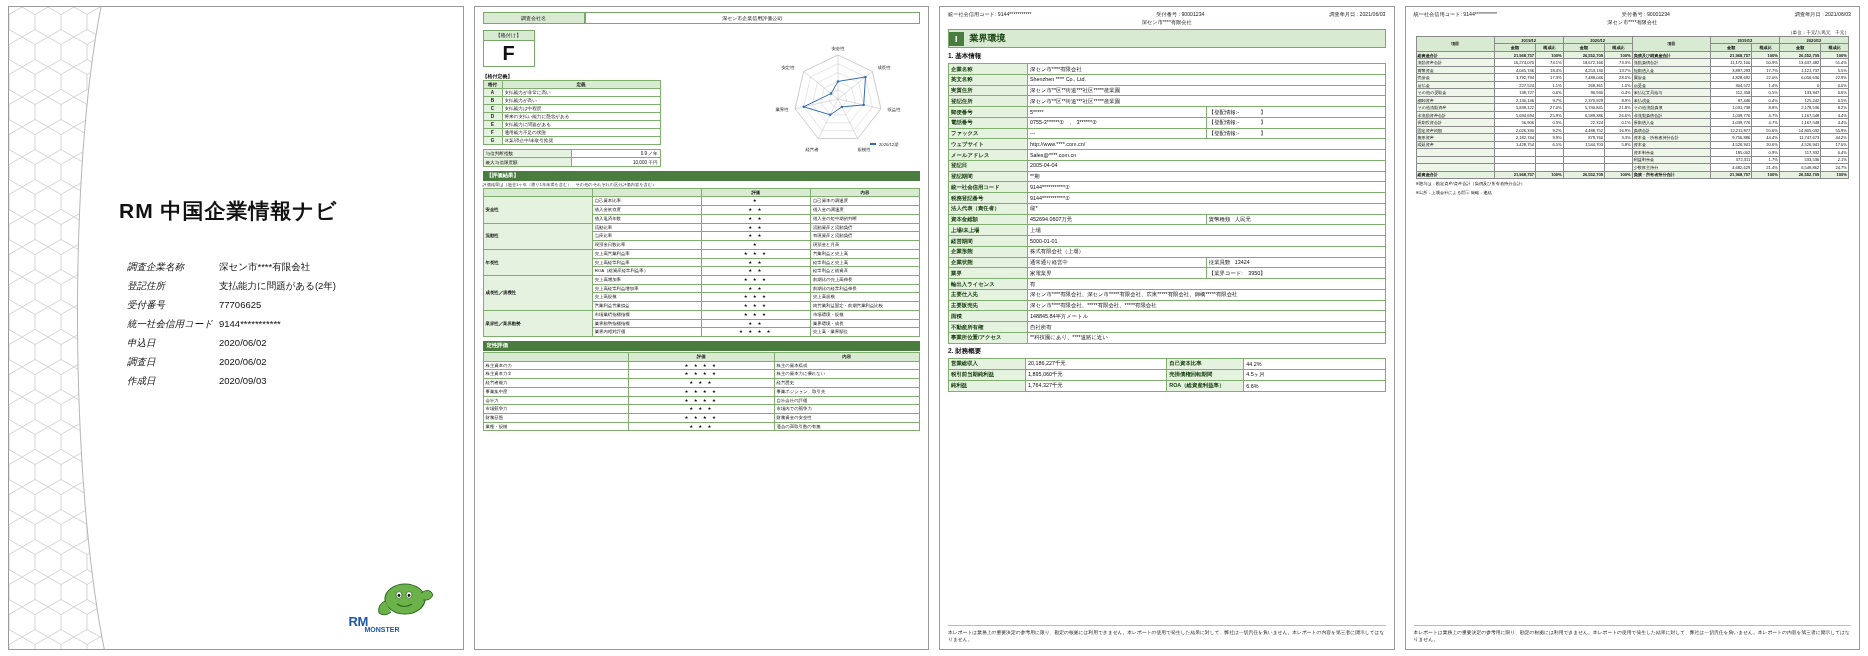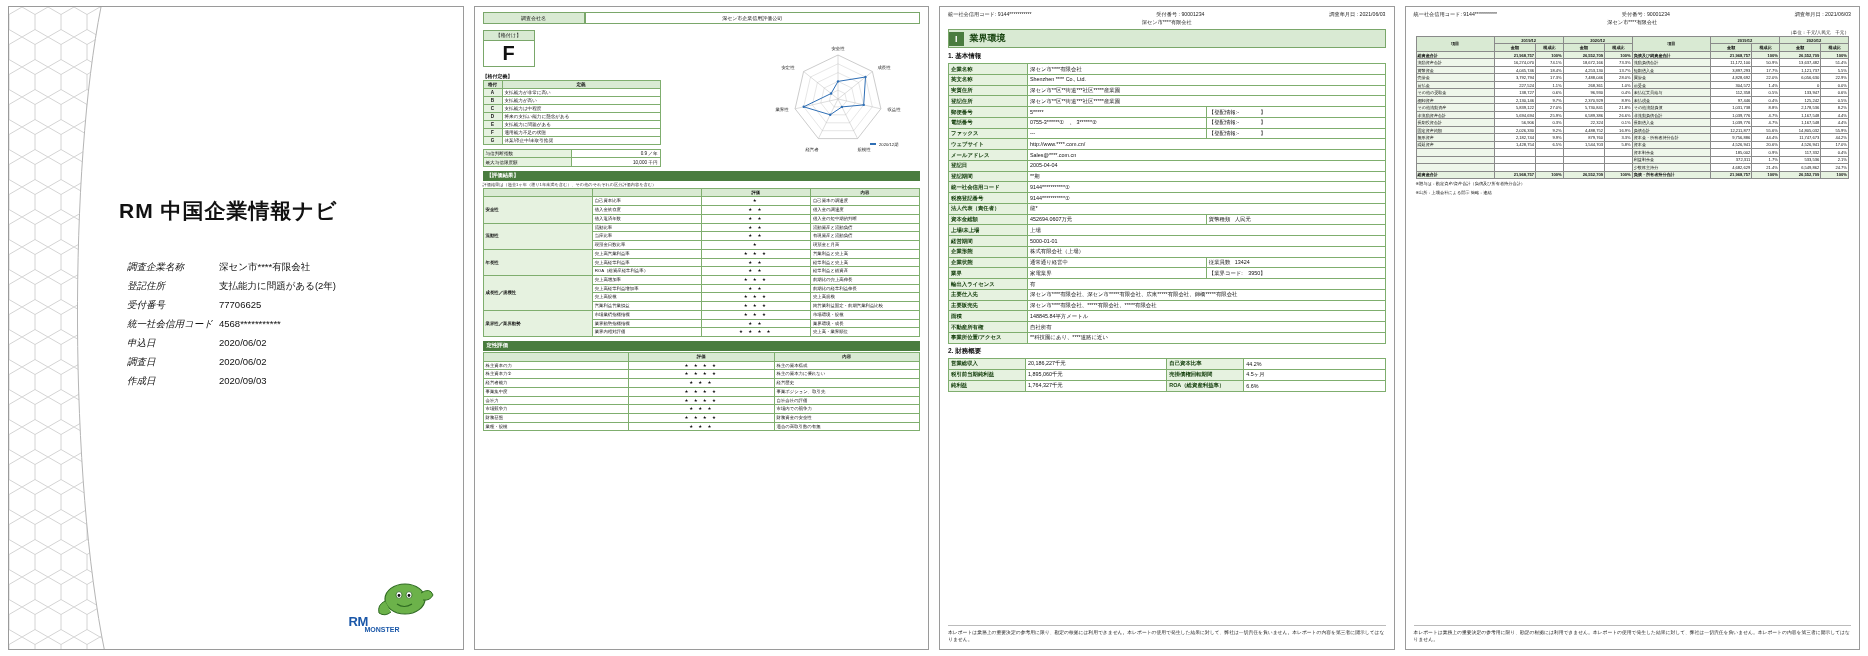--- a/index.html
+++ b/index.html
@@ -115,21 +115,21 @@
       <div class="cf-row">
         <div class="cf-k">登記住所</div>
         <div class="cf-v">支払能力に問題がある(2年)</div>
       </div>
       <div class="cf-row">
         <div class="cf-k">受付番号</div>
         <div class="cf-v">77706625</div>
       </div>
       <div class="cf-row">
         <div class="cf-k">統一社会信用コード</div>
-        <div class="cf-v">4568***********</div>
+        <div class="cf-v">9144***********</div>
       </div>
       <div class="cf-row">
         <div class="cf-k">申込日</div>
         <div class="cf-v">2020/06/02</div>
       </div>
       <div class="cf-row">
         <div class="cf-k">調査日</div>
         <div class="cf-v">2020/06/02</div>
       </div>
       <div class="cf-row">

